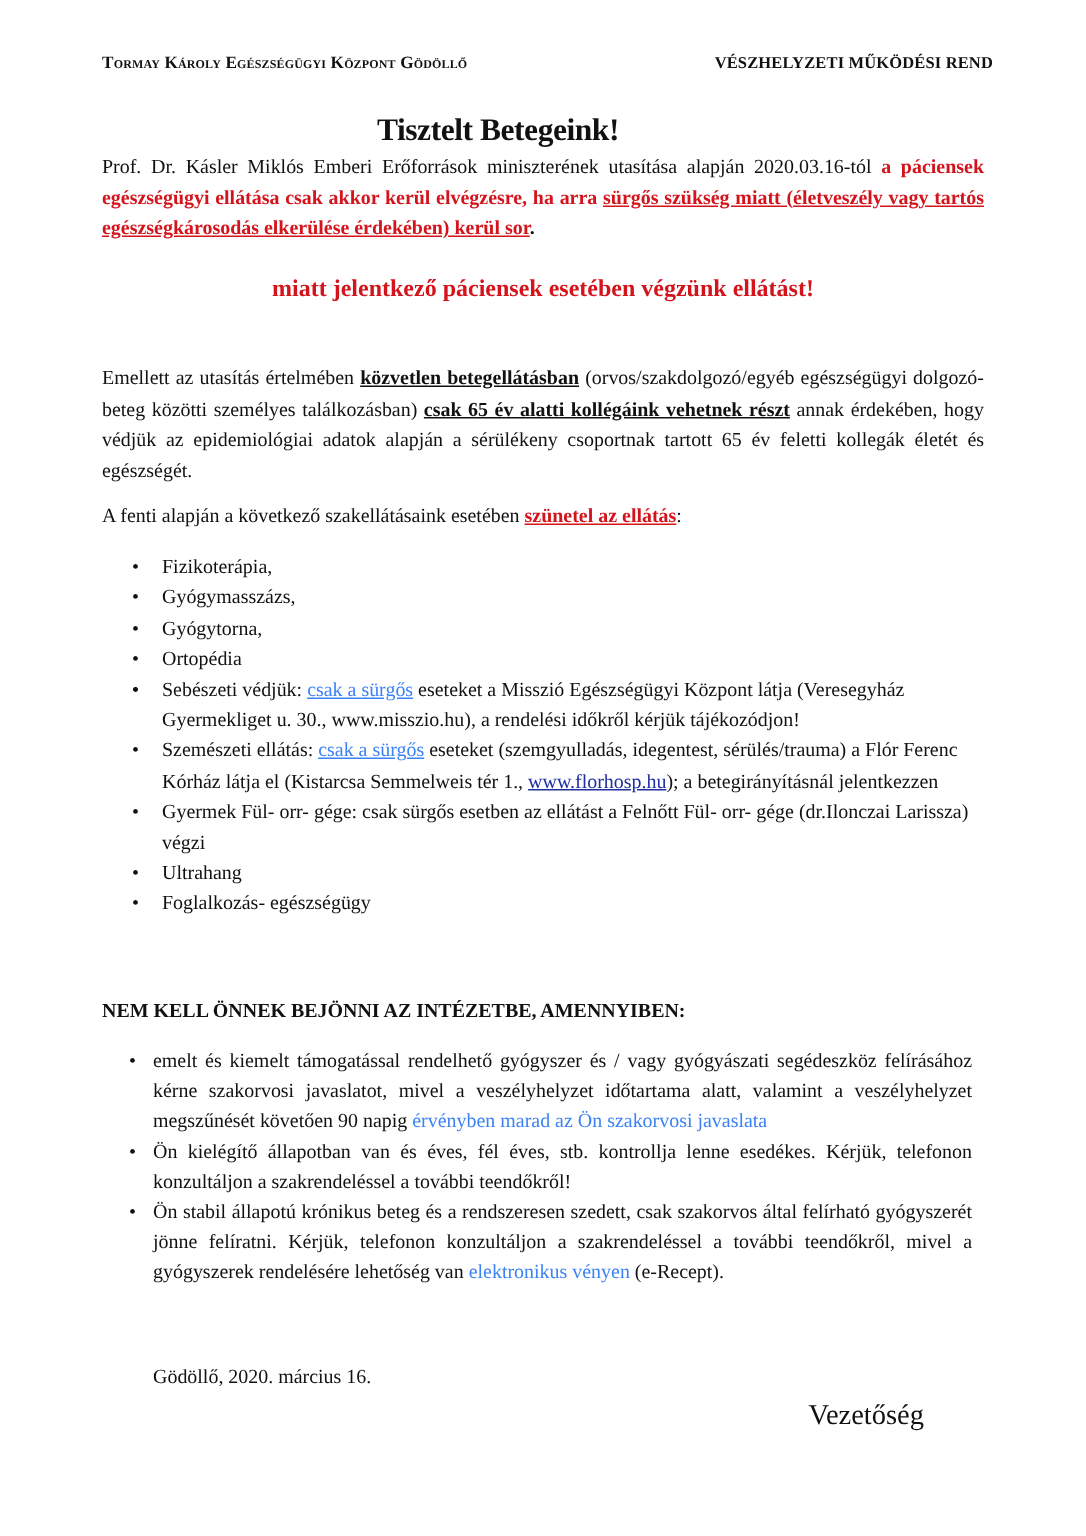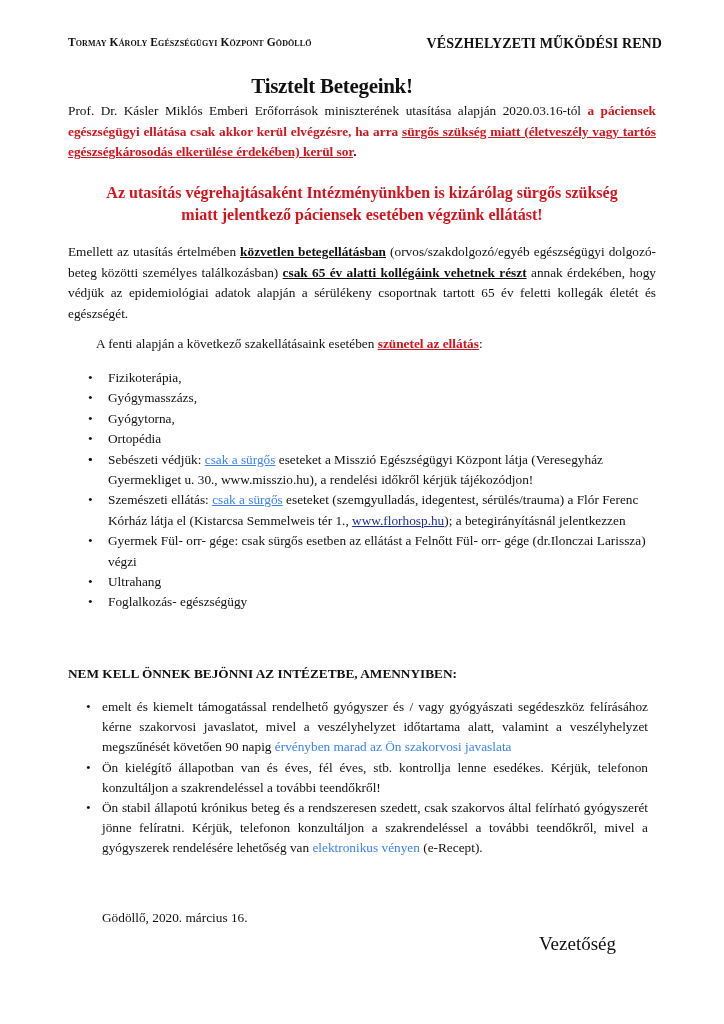--- a/index.html
+++ b/index.html
@@ -7,21 +7,21 @@
       width: 724px; height: 1024px; position: relative; overflow: hidden;
       font-family: "Liberation Serif", "DejaVu Serif", serif;
       color: #111111;
     }
     .page { position: absolute; left: 0; top: 0; width: 724px; height: 1024px; }
     .header {
       position: absolute; top: 36px; left: 68px; right: 62px; height: 16px;
       font-size: 10.5px; font-weight: bold; letter-spacing: 0.1px;
     }
     .header .left { position: absolute; left: 0; top: 0; font-variant: small-caps; font-size: 11.5px; }
-    .header .right { position: absolute; right: 0; top: 0; font-size: 14px; text-align: right; }
+    .header .right { position: absolute; right: 0; top: 0; font-size: 11px; text-align: right; }
     .title {
       position: absolute; top: 74px; left: 0; width: 664px; text-align: center;
       font-size: 21px; font-weight: bold; letter-spacing: -0.3px;
     }
     .para {
       position: absolute; left: 68px; width: 588px;
       font-size: 13.3px; line-height: 20.6px; text-align: justify;
     }
     .red { color: #d4141c; }
     .redsoft { color: #3b82f6; }
@@ -62,29 +62,28 @@
     <span class="right">VÉSZHELYZETI MŰKÖDÉSI REND</span>
   </div>
 
   <div class="title">Tisztelt Betegeink!</div>
 
   <div class="para" style="top:101px;">
     <span>Prof. Dr. Kásler Miklós Emberi Erőforrások miniszterének utasítása alapján 2020.03.16-tól </span><span class="red b">a páciensek egészségügyi ellátása csak akkor kerül elvégzésre, ha arra </span><span class="red b u">sürgős szükség miatt (életveszély vagy tartós egészségkárosodás elkerülése érdekében) kerül sor</span><span class="b">.</span>
   </div>
 
   <div class="center-red">
-    <div>Az utasítás végrehajtásaként Intézményünkben is kizárólag sürgős szükség</div>
     <div>miatt jelentkező páciensek esetében végzünk ellátást!</div>
   </div>
 
   <div class="para" style="top:242px;">
     <span>Emellett az utasítás értelmében </span><span class="b u">közvetlen betegellátásban</span><span> (orvos/szakdolgozó/egyéb egészségügyi dolgozó-beteg közötti személyes találkozásban) </span><span class="b u">csak 65 év alatti kollégáink vehetnek részt</span><span> annak érdekében, hogy védjük az epidemiológiai adatok alapján a sérülékeny csoportnak tartott 65 év feletti kollegák életét és egészségét.</span>
   </div>
 
-  <div class="para" style="top:334px;margin-left:28px;">
+  <div class="para" style="top:334px;">
     <span>A fenti alapján a következő szakellátásaink esetében </span><span class="red b u">szünetel az ellátás</span><span>:</span>
   </div>
 
   <ul class="list1">
     <li><span class="bullet">•</span><span>Fizikoterápia,</span></li>
     <li><span class="bullet">•</span><span>Gyógymasszázs,</span></li>
     <li><span class="bullet">•</span><span>Gyógytorna,</span></li>
     <li><span class="bullet">•</span><span>Ortopédia</span></li>
     <li><span class="bullet">•</span></li>
     <li><span class="bullet">•</span><span>Sebészeti védjük: </span><span class="redsoft u">csak a sürgős</span><span> eseteket a Misszió Egészségügyi Központ látja (Veresegyház Gyermekliget u. 30., www.misszio.hu), a rendelési időkről kérjük tájékozódjon!</span></li>

